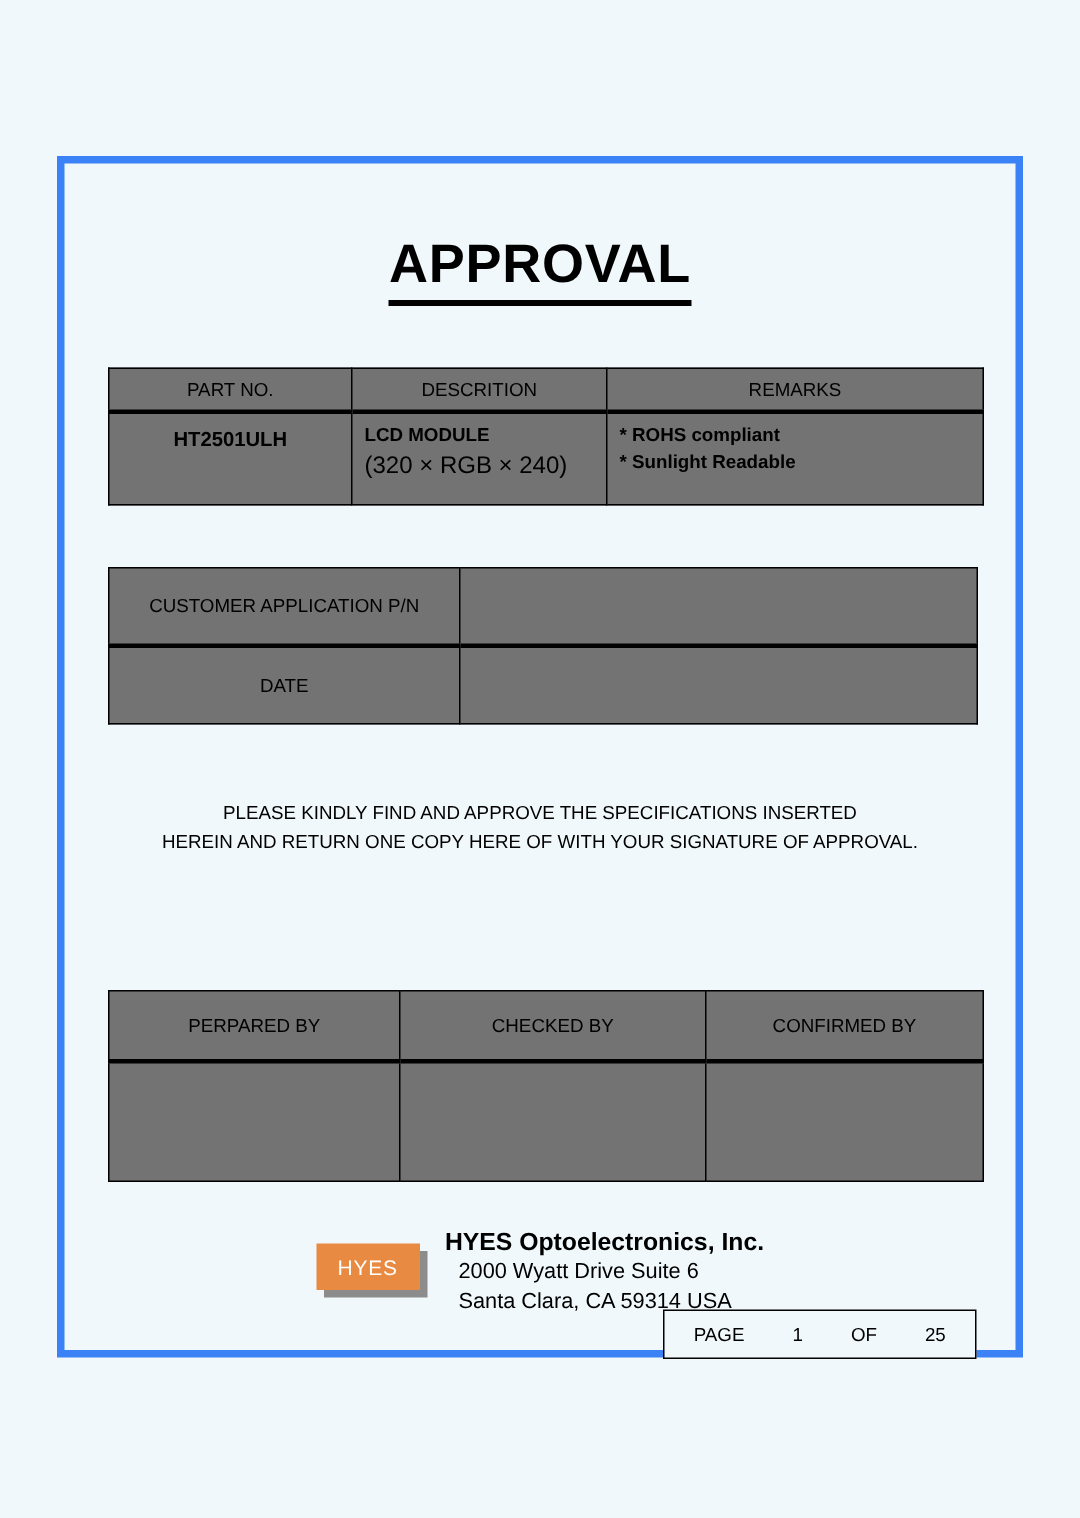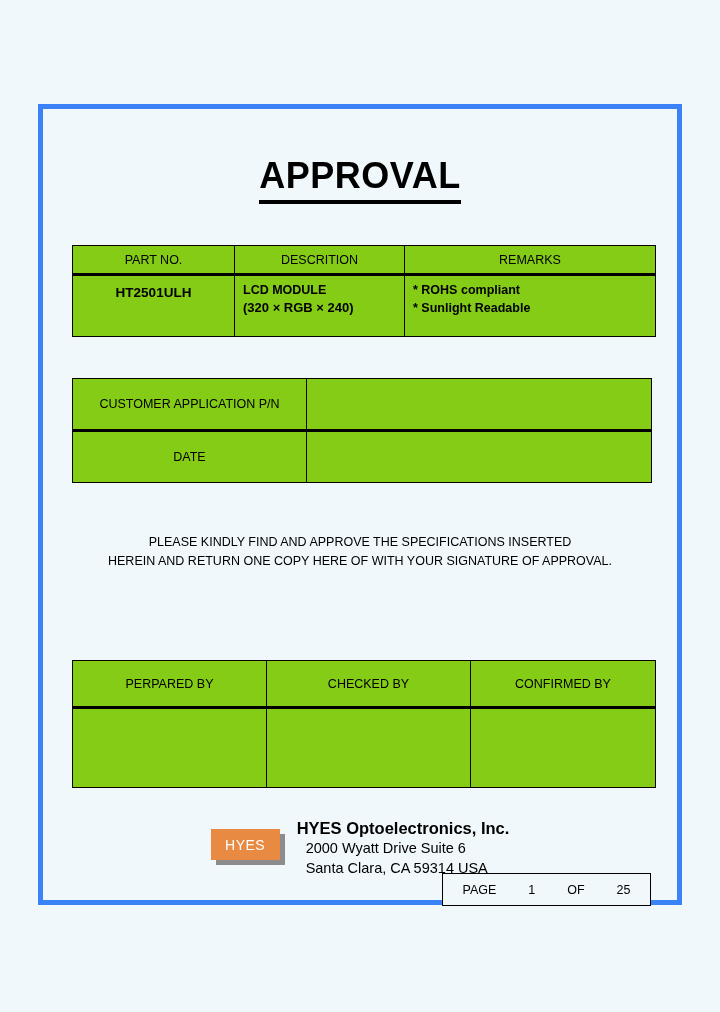--- a/index.html
+++ b/index.html
@@ -47,21 +47,21 @@
     display: inline-block;
     padding-bottom: 3px;
     border-bottom: 4px solid #000;
   }
 
   
   .doc-table {
     position: absolute;
     border-collapse: collapse;
     table-layout: fixed;
-    background: #84cc16;
+    background: #737373;
   }
   .doc-table td, .doc-table th {
     border: 1px solid #000;
     padding: 0;
     font-weight: normal;
     font-size: 12.5px;
     vertical-align: top;
   }
 
   
@@ -86,22 +86,22 @@
     text-align: center;
     font-weight: bold;
     font-size: 13.5px;
     padding-top: 7px;
   }
   .desc-title {
     font-weight: bold;
     font-size: 12.5px;
   }
   .desc-sub {
-    font-weight: bold;
-    font-size: 13px;
+    font-weight: normal;
+    font-size: 16px;
   }
   .remark-line {
     font-weight: bold;
     font-size: 12.5px;
   }
 
   
   #table-customer {
     left: 29px;
     top: 269px;

